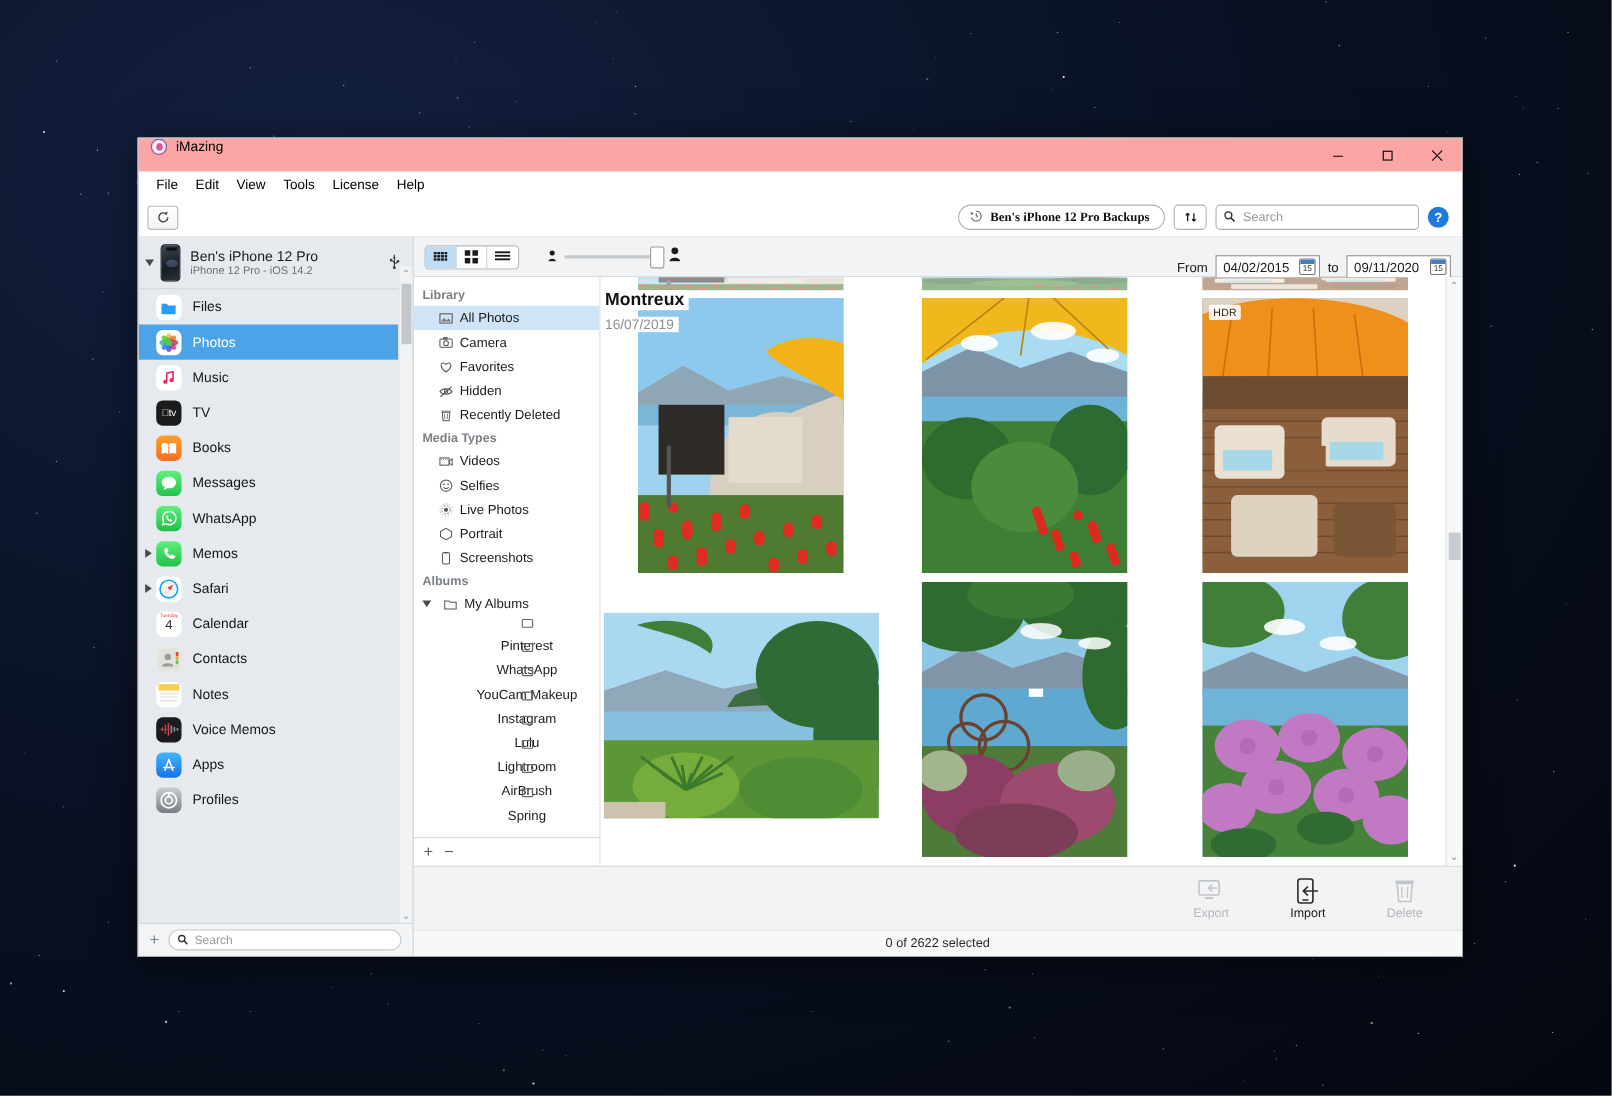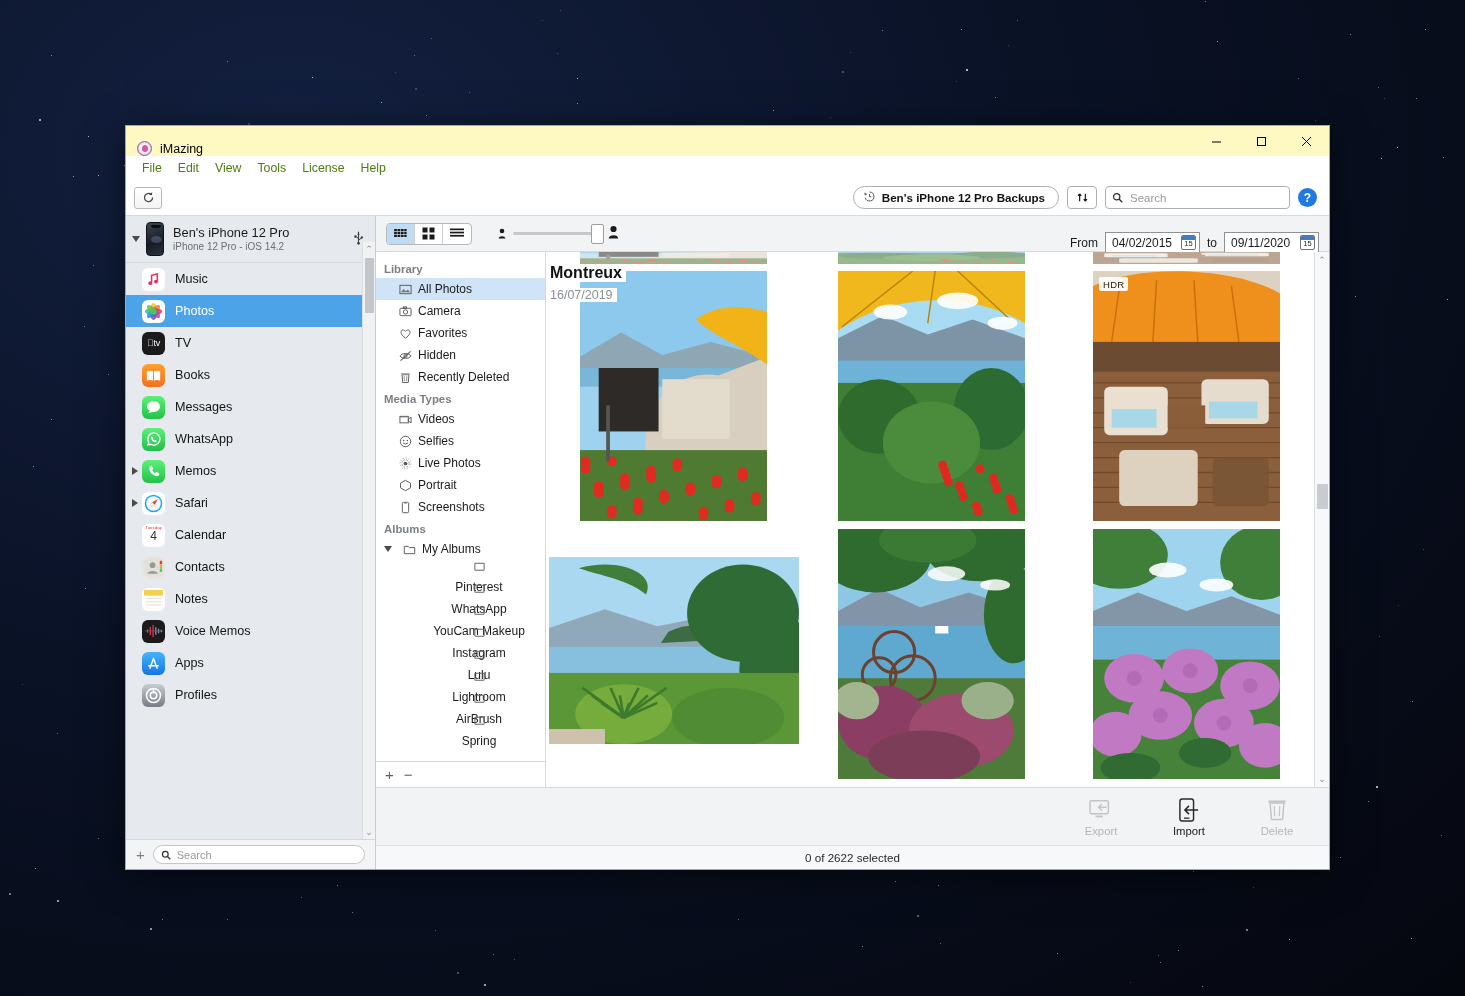--- a/index.html
+++ b/index.html
@@ -22,61 +22,61 @@
   #window {
     position:absolute; left:125px; top:125px; width:1205px; height:745px;
     background:#ffffff;
     border:1px solid #a8a8a8;
     box-shadow:0 6px 34px rgba(0,0,0,.55);
     display:flex; flex-direction:column;
     overflow:hidden;
   }
   
   #titlebar {
-    height:30px; display:flex; align-items:flex-end;
-    background:#fef9c3; flex:0 0 30px;
+    height:30px; display:flex; align-items:flex-start;
+    background:#fca5a5; flex:0 0 30px;
   }
   #app-icon {
     width:15px; height:15px; margin-left:11px; margin-right:8px;
     border-radius:50%;
     background:radial-gradient(circle at 50% 50%, #fff 40%, #efd9ec 60%, #c58fc5 100%);
     border:1.5px solid #8a5f9e; position:relative;
   }
   #app-icon:after{
     content:""; position:absolute; left:4px; top:3px; width:6px; height:7px;
     background:#e0569a; border-radius:50% 50% 45% 45%;
   }
   #win-title { font-size:12.5px; color:#000; }
   #win-controls { margin-left:auto; display:flex; height:30px; }
   .wbtn {
     width:45px; height:30px; display:flex; align-items:center; justify-content:center;
     font-size:12px; color:#000;
   }
 
   
   #menubar { height:24px; display:flex; align-items:center; padding-left:8px; flex:0 0 24px; background:#fff;}
-  .menu-item { font-size:12.3px; color:#4d7c0f; padding:3px 8px; }
+  .menu-item { font-size:12.3px; color:#000000; padding:3px 8px; }
 
   
   #toolbar {
     height:36px; flex:0 0 36px; display:flex; align-items:center;
     padding:0 12px 0 8px; background:#fff;
     border-bottom:1px solid #d9d9d9;
   }
   #refresh-btn {
     width:28px; height:22px; border:1px solid #b9b9b9; border-radius:3px;
     background:linear-gradient(#fff,#f3f3f3);
     display:flex; align-items:center; justify-content:center;
     font-size:13px; color:#444;
   }
   #toolbar-right { margin-left:auto; display:flex; align-items:center; gap:8px; }
   #backup-btn {
     height:23px; border:1px solid #b0b0b0; border-radius:12px; background:#fff;
     display:flex; align-items:center; gap:6px; padding:0 13px 0 9px;
-    font-size:11.6px; font-weight:bold; color:#111;
+    font-size:11.6px; font-weight:bold; color:#111;font-family:Liberation Serif, serif;
   }
   #sort-btn {
     width:30px; height:23px; border:1px solid #b0b0b0; border-radius:4px; background:#fff;
     display:flex; align-items:center; justify-content:center; font-size:11px; color:#111;
   }
   #search-box {
     width:185px; height:23px; border:1px solid #b0b0b0; border-radius:4px; background:#fff;
     display:flex; align-items:center; gap:5px; padding:0 6px;
   }
   #search-box input {
@@ -584,44 +584,54 @@
           </svg>
         </span>
       </div>
 
       <div id="nav-scroll">
           <div class="nav-item">
             <span class="tri-spacer"></span>
             <div class="appicon" style="background:#fff">
               <svg width="21" height="21" viewBox="0 0 22 22">
                 <rect x="1" y="1" width="20" height="20" rx="5" fill="#fff"></rect>
-                <path d="M9 14.5 V6.6 l6-1.4 v7.6" fill="none" stroke="#ee2b60" stroke-width="1.6"></path>
-                <circle cx="7.6" cy="14.8" r="2" fill="#ee2b60"></circle>
-                <circle cx="13.6" cy="13.2" r="2" fill="#ee2b60"></circle>
-              </svg>
-            </div>
-            <span>Music</span>
+                <path d="M4 7.5 h5 l1.5 1.6 h7 v7.4 a1 1 0 0 1 -1 1 h-11.5 a1 1 0 0 1 -1 -1 z" fill="#2a9df4"></path>
+              </svg>
+            </div>
+            <span>Files</span>
           </div>
           <div class="nav-item selected">
             <span class="tri-spacer"></span>
             <div class="appicon" style="background:#fff">
               <svg width="21" height="21" viewBox="0 0 22 22">
                 <g transform="translate(11,11)">
                   <ellipse rx="3.2" ry="6.4" cx="0" cy="0" fill="#f9c22e" opacity="0.85" transform="rotate(0) translate(0,-2.6)"></ellipse>
                   <ellipse rx="3.2" ry="6.4" cx="0" cy="0" fill="#f4772e" opacity="0.85" transform="rotate(45) translate(0,-2.6)"></ellipse>
                   <ellipse rx="3.2" ry="6.4" cx="0" cy="0" fill="#ec2f4b" opacity="0.85" transform="rotate(90) translate(0,-2.6)"></ellipse>
                   <ellipse rx="3.2" ry="6.4" cx="0" cy="0" fill="#cf3ba1" opacity="0.85" transform="rotate(135) translate(0,-2.6)"></ellipse>
                   <ellipse rx="3.2" ry="6.4" cx="0" cy="0" fill="#6a4bd4" opacity="0.85" transform="rotate(180) translate(0,-2.6)"></ellipse>
                   <ellipse rx="3.2" ry="6.4" cx="0" cy="0" fill="#2f7ff0" opacity="0.85" transform="rotate(225) translate(0,-2.6)"></ellipse>
                   <ellipse rx="3.2" ry="6.4" cx="0" cy="0" fill="#2fb6b0" opacity="0.85" transform="rotate(270) translate(0,-2.6)"></ellipse>
                   <ellipse rx="3.2" ry="6.4" cx="0" cy="0" fill="#5ec63a" opacity="0.85" transform="rotate(315) translate(0,-2.6)"></ellipse>
                 </g>
               </svg>
             </div>
             <span>Photos</span>
+          </div>
+          <div class="nav-item">
+            <span class="tri-spacer"></span>
+            <div class="appicon" style="background:#fff">
+              <svg width="21" height="21" viewBox="0 0 22 22">
+                <rect x="1" y="1" width="20" height="20" rx="5" fill="#fff"></rect>
+                <path d="M9 14.5 V6.6 l6-1.4 v7.6" fill="none" stroke="#ee2b60" stroke-width="1.6"></path>
+                <circle cx="7.6" cy="14.8" r="2" fill="#ee2b60"></circle>
+                <circle cx="13.6" cy="13.2" r="2" fill="#ee2b60"></circle>
+              </svg>
+            </div>
+            <span>Music</span>
           </div>
           <div class="nav-item">
             <span class="tri-spacer"></span>
             <div class="appicon" style="background:#1b1b1d;font-size:9px;letter-spacing:-.3px">
               <span style="color:#fff">tv</span>
             </div>
             <span>TV</span>
           </div>
           <div class="nav-item">
             <span class="tri-spacer"></span>

